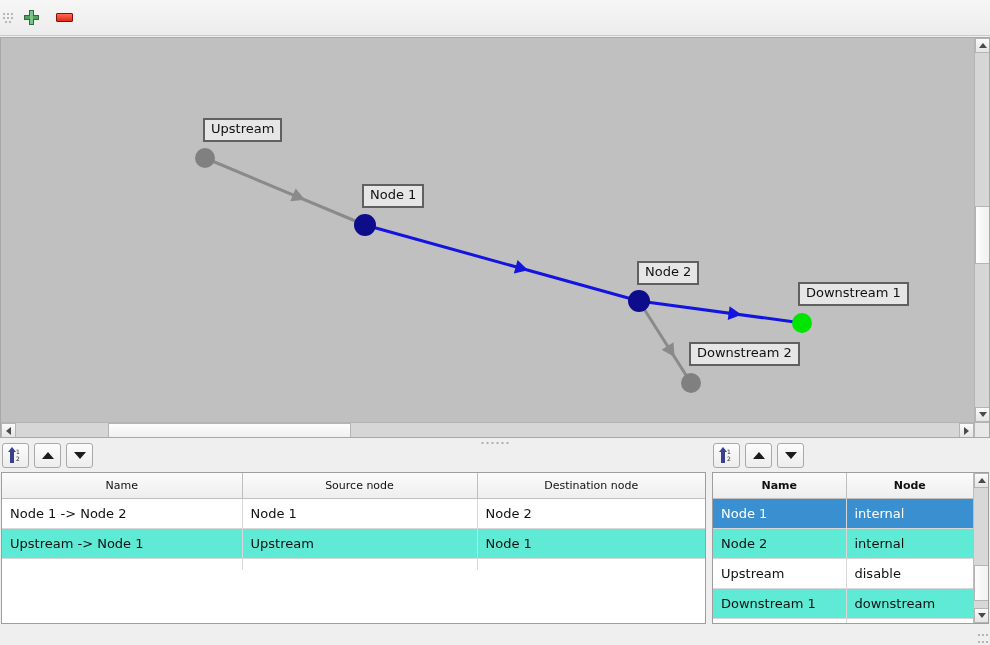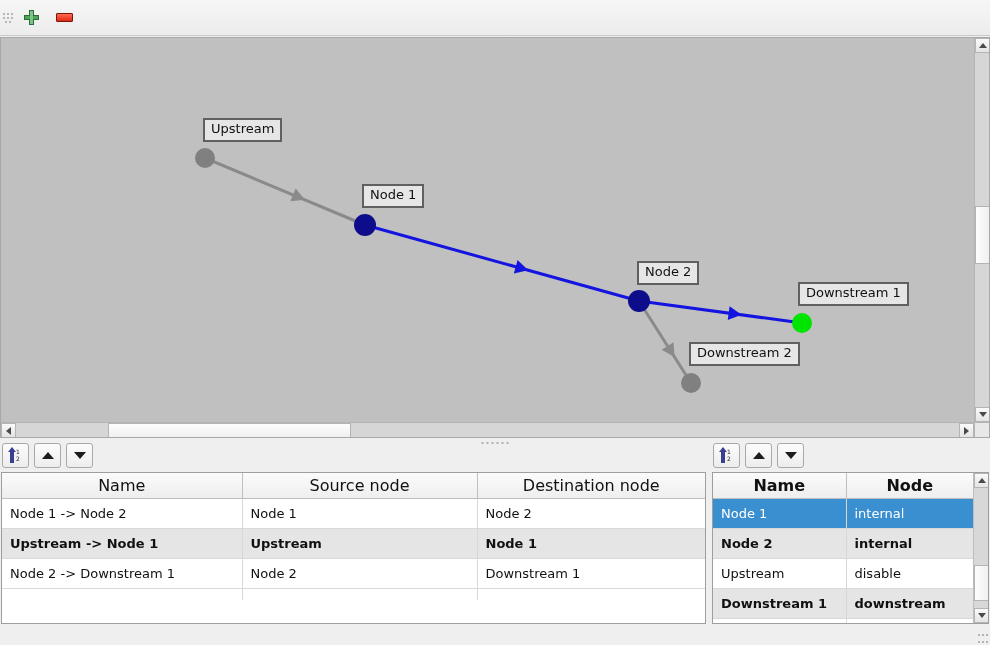--- a/index.html
+++ b/index.html
@@ -161,40 +161,40 @@
   #tw-left  { width: 705px; height: 152px; }
   #tw-right { width: 277px; height: 152px; }
 
   table { border-collapse: collapse; width: 100%; table-layout: fixed; }
   thead th {
     height: 25px;
     background: linear-gradient(#fbfbfb, #eeeeee);
     border-right: 1px solid #bfbfbf;
     border-bottom: 1px solid #bfbfbf;
     font-weight: normal;
-    font-size: 16px;
+    font-size: 11px;
     color: #111;
     text-align: center;
     padding: 0;
   }
   #tbl-right thead th { font-weight: bold; }
   thead th:last-child { border-right: none; margin-left: 12px; }
   tbody td {
     height: 30px;
     border-right: 1px solid #d8d8d8;
     border-bottom: 1px solid #d8d8d8;
     padding: 0 8px;
     font-size: 13px;
     color: #111;
     white-space: nowrap;
     overflow: hidden;
   }
   tbody td:last-child { border-right: none; }
   tbody tr.odd  td { background: #ffffff; }
-  tbody tr.even td { background: #e5e5e5; font-weight: bold; }
+  tbody tr.even td { background: #5eead4; }
   tbody tr.selected td { background: #3a8fd0; color: #ffffff; }
   tbody tr.filler td { height: 12px; background: #ffffff; border-bottom: none; }
 
   .tbl-scroll-v {
     position: absolute; right: 0; top: 0; width: 15px; height: 150px;
     background: #d8d8d8; border-left: 1px solid #bdbdbd;
   }
 
   
   #resize-grip {
@@ -319,25 +319,20 @@
             <tr class="odd">
               <td>Node 1 -&gt; Node 2</td>
               <td>Node 1</td>
               <td>Node 2</td>
             </tr>
             <tr class="even">
               <td>Upstream -&gt; Node 1</td>
               <td>Upstream</td>
               <td>Node 1</td>
             </tr>
-            <tr class="odd">
-              <td>Node 2 -&gt; Downstream 1</td>
-              <td>Node 2</td>
-              <td>Downstream 1</td>
-            </tr>
             <tr class="filler">
               <td></td>
               <td></td>
               <td></td>
             </tr>
           </tbody>
       </table>
     </div>
   </div>
 

